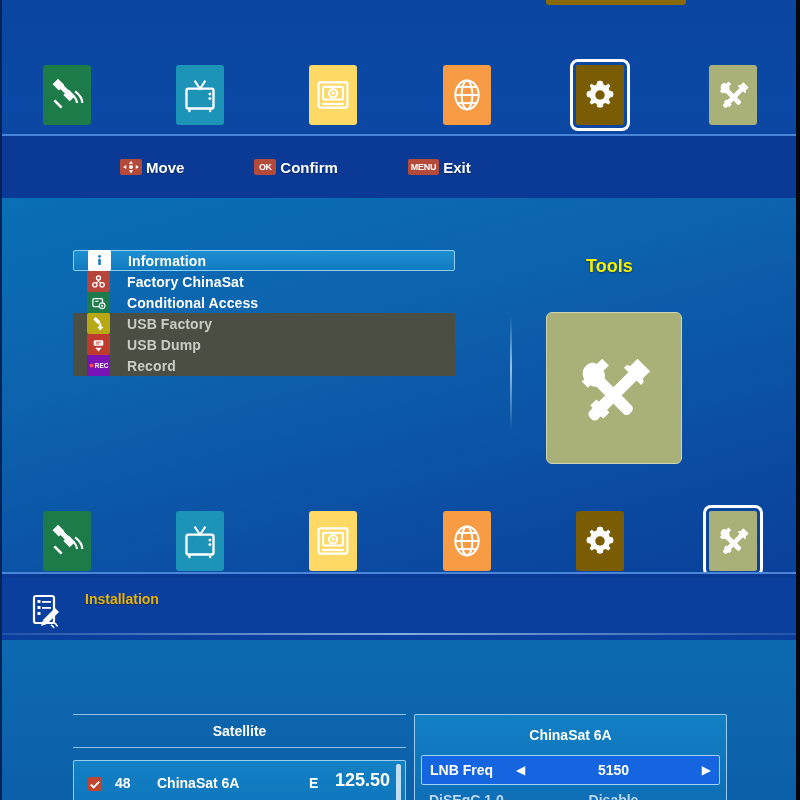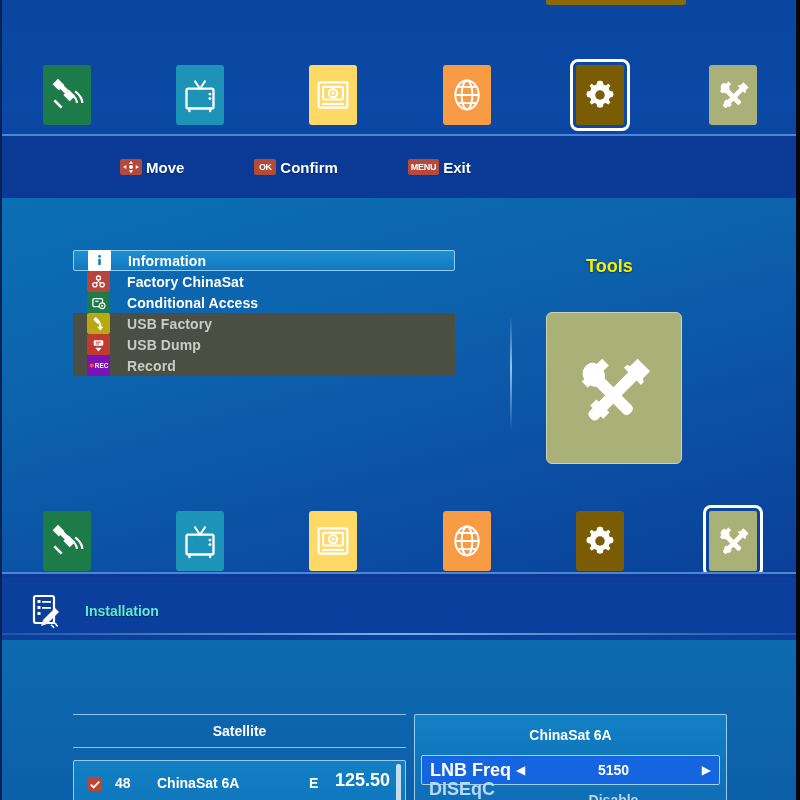--- a/index.html
+++ b/index.html
@@ -83,21 +83,21 @@
 
   
   .secC { position:absolute; left:0; top:578px; width:800px; height:222px;
           background:linear-gradient(180deg,#0a3a96 0%,#0a3a96 100%); }
   .instBody { position:absolute; left:0; top:62px; width:800px; height:160px;
               background:linear-gradient(180deg,#0d6ab0 0%,#0c5fa9 100%); }
   .hdrC { position:absolute; left:0; top:0; width:800px; height:62px; background:#0b3f9e; }
   .hdrBar { position:absolute; left:0; top:55px; width:800px; height:2px;
             background:linear-gradient(90deg,rgba(255,255,255,.1),rgba(160,205,240,.8),rgba(255,255,255,.1)); }
   .hdrIcon { position:absolute; left:26px; top:14px; width:40px; height:40px; }
-  .hdrTitle { position:absolute; left:85px; top:25px; color:#5eead4; font-size:14px; font-weight:bold;
+  .hdrTitle { position:absolute; left:85px; top:13px; color:#eab308; font-size:14px; font-weight:bold;
               text-shadow:0 1px 1px rgba(0,0,0,.4); }
 
   .satPanel { position:absolute; left:73px; top:74px; width:333px; }
   .satHdr { height:34px; display:flex; align-items:center; justify-content:center;
             color:#ffffff; font-size:14px; font-weight:bold;
             border-top:1px solid rgba(190,225,250,.75); border-bottom:1px solid rgba(190,225,250,.75); }
   .satList { margin-top:12px; border:1px solid rgba(190,225,250,.8); border-radius:2px;
              background:linear-gradient(180deg,#1280c4 0%,#0e6fb6 100%);
              height:84px; overflow:hidden; position:relative; }
   .satRow { height:30px; display:flex; align-items:flex-end; padding-left:14px; }
@@ -112,21 +112,21 @@
                background:rgba(255,255,255,.75); border-radius:2px; }
 
   .cfgPanel { position:absolute; left:414px; top:74px; width:313px;
               border:1px solid rgba(190,225,250,.8); border-radius:2px;
               background:linear-gradient(180deg,#1280c4 0%,#0d66b0 100%);
               height:126px; overflow:hidden; }
   .cfgHdr { height:40px; display:flex; align-items:center; justify-content:center;
             color:#ffffff; font-size:14px; font-weight:bold; }
   .cfgRow { height:30px; margin:0 6px; display:flex; align-items:center; padding:0 8px; }
   .cfgRow.sel { background:#1565e0; border:1px solid #9fd4f5; border-radius:2px; }
-  .cfgLabel { color:#ffffff; font-size:18px; font-weight:bold; width:86px; }
+  .cfgLabel { color:#ffffff; font-size:14px; font-weight:bold; width:86px; }
   .cfgArrowL { color:#ffffff; font-size:12px; }
   .cfgVal { flex:1; text-align:center; color:#ffffff; font-size:14px; font-weight:bold; }
   .cfgArrowR { color:#ffffff; font-size:12px; }
   .cfgRow.dimrow .cfgLabel, .cfgRow.dimrow .cfgVal { color:#bcd9f2; }
 </style>
 </head>
 <body>
 
 <div class="screen">
 

